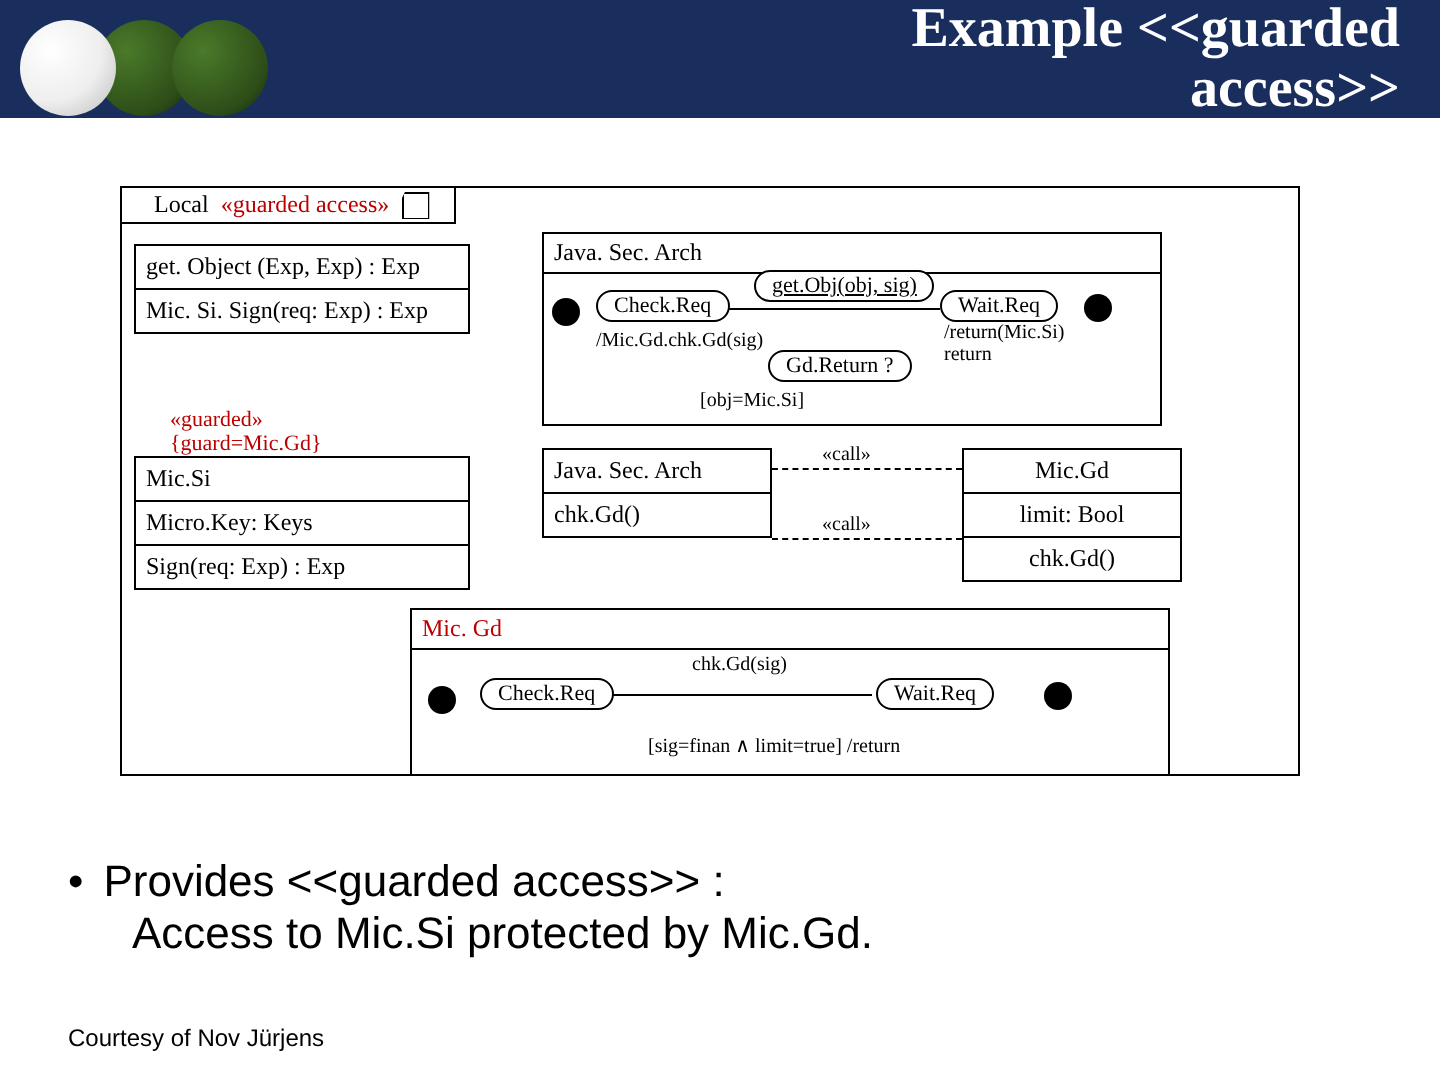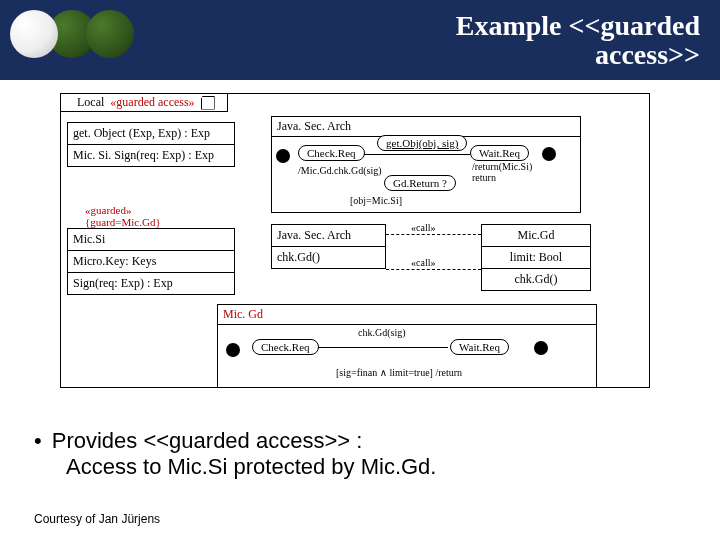--- a/index.html
+++ b/index.html
@@ -9,21 +9,21 @@
     height: 540px;
     background: #fff;
     font-family: Arial, sans-serif;
     overflow: hidden;
     position: relative;
   }
   .header {
     background: #1a2e5e;
     color: #fff;
     padding: 8px 20px 8px 160px;
-    height: 80px;
+    height: 59px;
     display: flex;
     align-items: center;
     justify-content: flex-end;
     position: relative;
   }
   .logo-cluster {
     position: absolute;
     left: 20px;
     top: 10px;
     display: flex;
@@ -120,21 +120,21 @@
   .mid-jsa .row:last-child { border-bottom:none; }
 
   .mid-micgd { position:absolute; left:420px; top:130px; width:110px; border:1px solid #000;text-align:center; }
   .mid-micgd .row { border-bottom:1px solid #000; padding:3px 5px; }
   .mid-micgd .row:last-child { border-bottom:none; }
 
   .call-line { position:absolute; border-top:1px dashed #000; height:0; }
   .call-text { position:absolute; font-size:10px; }
 
   
-  .micgd-frame { position:absolute; left:144px; top:210px; width:380px; border:1px solid #000;margin-left:12px; }
+  .micgd-frame { position:absolute; left:144px; top:210px; width:380px; border:1px solid #000; }
   .micgd-head { border-bottom:1px solid #000; padding:2px 5px; color:#b00; }
   .micgd-body { position:relative; height:62px; }
 
   .bullet-block {
     position:absolute;
     left: 34px;
     top: 428px;
     width: 650px;
     font-size: 22px;
     color: #000;
@@ -235,13 +235,13 @@
 </div>
 
 <div class="bullet-block">
   <div class="bullet-row">
     <span>•</span>
     <span>Provides &lt;&lt;guarded access&gt;&gt; :</span>
   </div>
   <div class="indent">Access to Mic.Si protected by Mic.Gd.</div>
 </div>
 
-<div class="footer">Courtesy of Jan Jürjens</div>
+<div class="footer">Courtesy of Nov Jürjens</div>
 
 </body></html>

